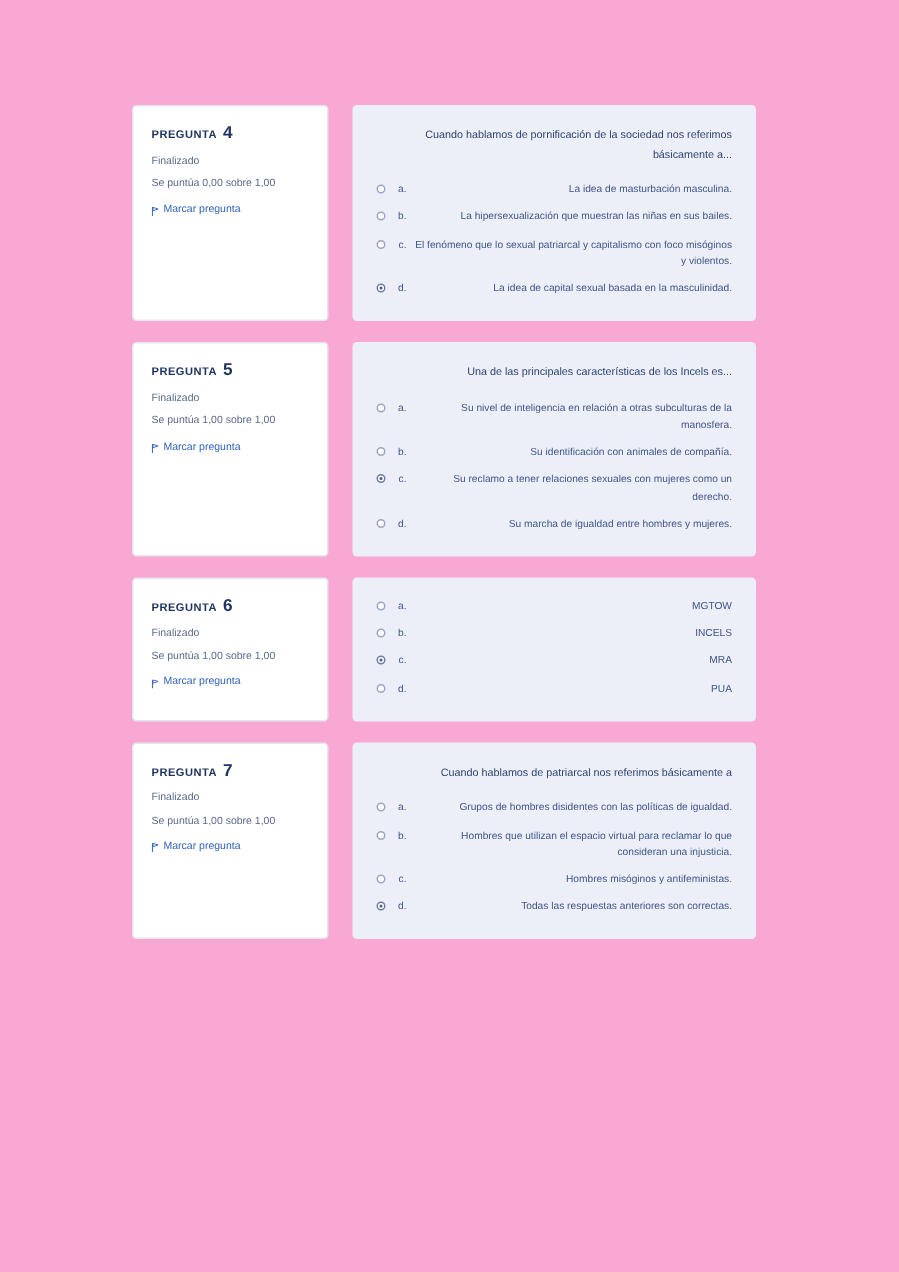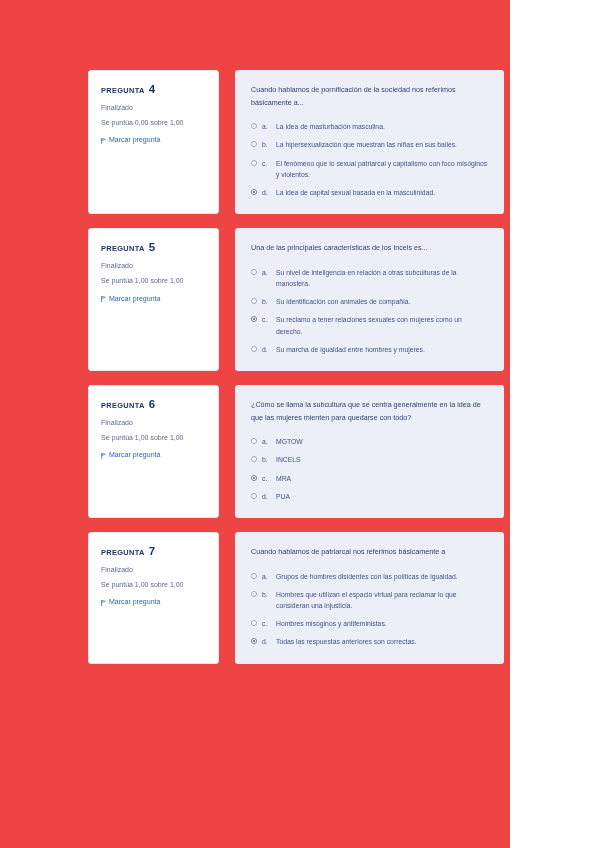--- a/index.html
+++ b/index.html
@@ -11,23 +11,23 @@
     width: 599px;
     height: 848px;
     font-family: "Liberation Sans", sans-serif;
     color: #2d3b5a;
     overflow: hidden;
     position: relative;
   }
   .page {
     position: absolute;
     left: 0; top: 0;
-    width: 510px;
+    width: 599px;
     height: 848px;
-    background: #ef4444;
+    background: #f9a8d4;
   }
   .quiz-list {
     position: absolute;
     left: 88px;
     top: 70px;
     width: 416px;
   }
   .qblock {
     display: flex;
     align-items: stretch;
@@ -89,20 +89,21 @@
   }
   .flag-icon svg { display: block; }
 
   .qcontent {
     flex: 1 1 auto;
     margin-left: 16px;
     background: #eceff7;
     border-radius: 3px;
     padding: 14px 16px 16px 16px;
     box-sizing: border-box;
+    text-align: right;
   }
   .qtext {
     font-size: 7.2px;
     line-height: 1.75;
     color: #2f4272;
     margin: 0 0 12px 0;
     max-width: 244px;
   }
   .answers {
     display: flex;
@@ -258,21 +259,20 @@
             <span class="flag-icon">
               <svg width="5" height="6" viewBox="0 0 5 6">
                 <path d="M0.6 0 L0.6 6" stroke="#2f63b8" stroke-width="0.7" fill="none"></path>
                 <path d="M1 0.3 L4.4 1.3 L1 2.5 Z" fill="none" stroke="#2f63b8" stroke-width="0.6"></path>
               </svg>
             </span>
             <span>Marcar pregunta</span>
           </div>
         </div>
         <div class="qcontent">
-          <div class="qtext">¿Cómo se llama la subcultura que se centra generalmente en la idea de que las mujeres mienten para quedarse con todo?</div>
           <div class="answers">
             <label class="answer">
               <span class="radio"></span>
               <span class="ans-key">a.</span>
               <span class="ans-text">MGTOW</span>
             </label>
             <label class="answer">
               <span class="radio"></span>
               <span class="ans-key">b.</span>
               <span class="ans-text">INCELS</span>

